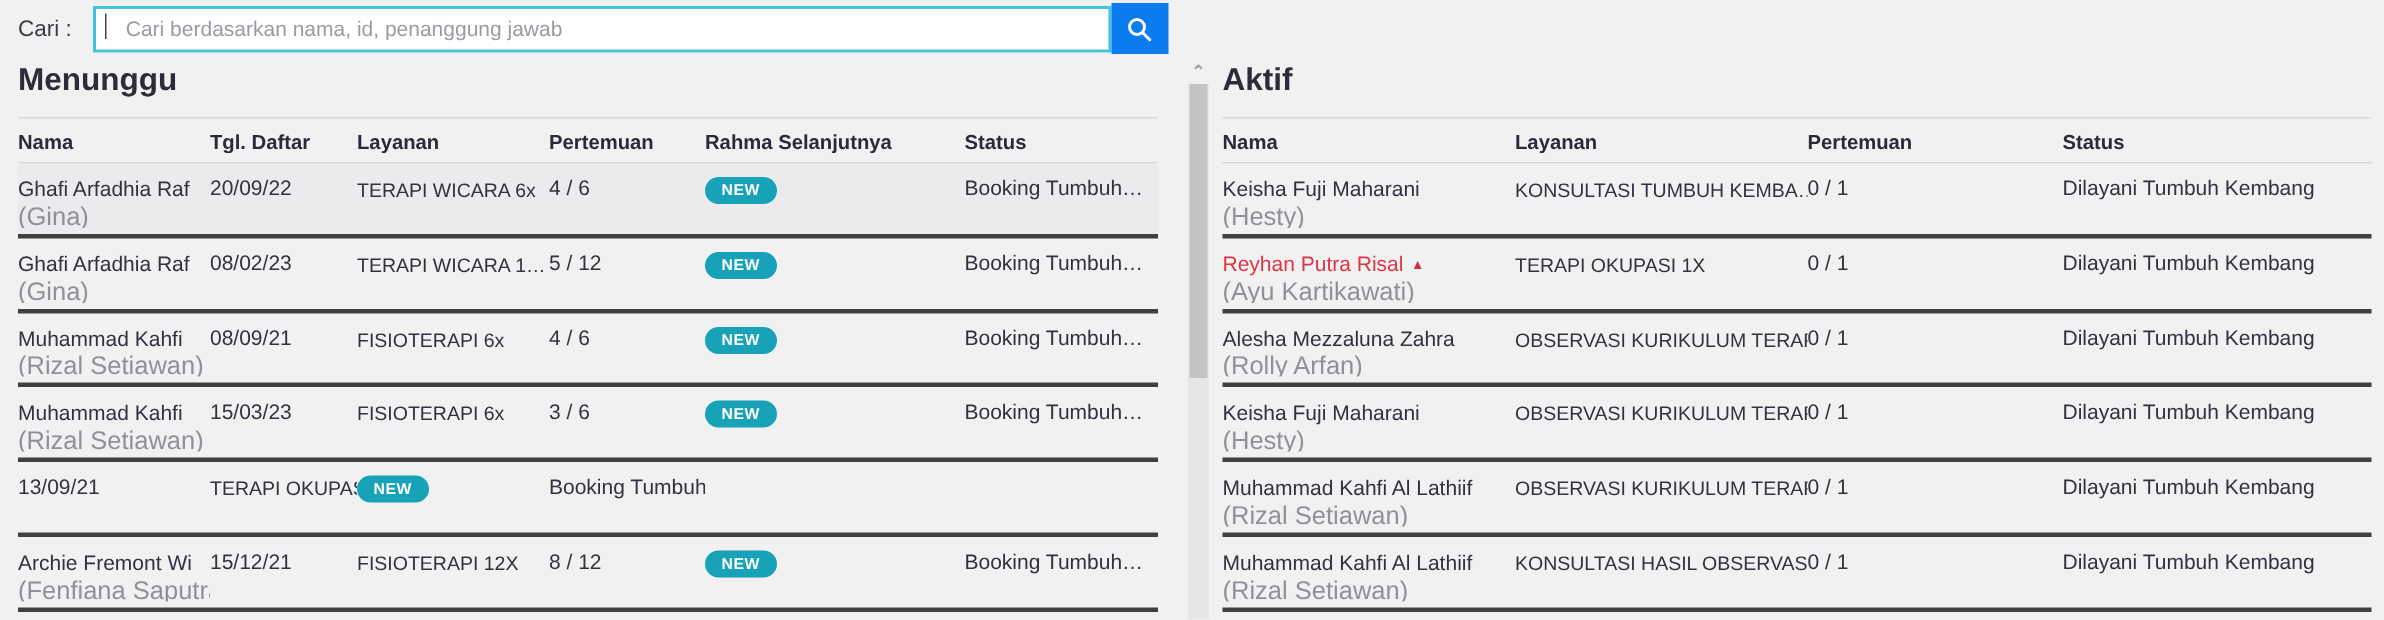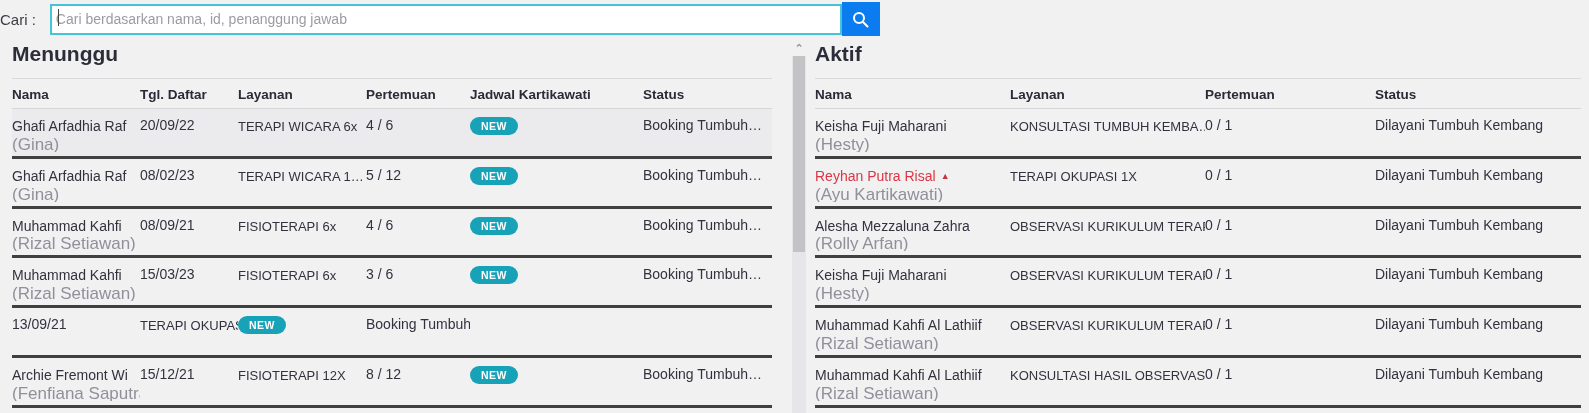--- a/index.html
+++ b/index.html
@@ -6,30 +6,30 @@
   html,body { width:1589px; height:413px; overflow:hidden; }
   body {
     font-family: "Liberation Sans", sans-serif;
     background: #f1f1f2;
     color: #32323e;
     position: relative;
   }
   .page { position:relative; width:1589px; height:413px; }
 
   
-  .search-bar { position:absolute; left:0; top:2px; display:flex; align-items:center; }
+  .search-bar { position:absolute; left:12px; top:2px; display:flex; align-items:center; }
   .search-label { font-size:15px; color:#3c3c46; margin-right:14px; }
   .search-input-wrap { position:relative; display:flex; align-items:center; }
   .search-input {
-    width:792px; height:31px;
+    width:679px; height:31px;
     border:2px solid var(--input-border,#45c3d8);
     background:#fff; outline:none;
     font-family:"Liberation Sans",sans-serif;
     font-size:14px; color:#3c3c46;
-    padding:0 4px; border-radius:0;
+    padding:0 20px; border-radius:0;
   }
   .search-input::placeholder { color:#9b9ba3; opacity:1; }
   .caret { position:absolute; left:8px; top:7px; width:1px; height:17px; background:#444; }
   .search-btn {
     width:38px; height:34px; border:none; cursor:pointer;
     background: var(--primary-blue,#0b7cf0);
     display:flex; align-items:center; justify-content:center;
   }
 
   
@@ -93,21 +93,21 @@
   </div>
 
   <div class="panel panel-waiting">
     <div class="panel-title">Menunggu</div>
     <div class="panel-rule"></div>
     <div class="t-head">
       <div class="hcell">Nama</div>
       <div class="hcell">Tgl. Daftar</div>
       <div class="hcell">Layanan</div>
       <div class="hcell">Pertemuan</div>
-      <div class="hcell">Jadwal Kartikawati</div>
+      <div class="hcell">Rahma Selanjutnya</div>
       <div class="hcell">Status</div>
     </div>
     <div id="waiting-body">
   <div class="t-row highlight">
     <div class="cell">
       <div class="pname"><span class="nm">Ghafi Arfadhia Raf</span></div>
       <div class="psub">(Gina)</div>
     </div>
     <div class="cell">20/09/22</div>
     <div class="cell svc">TERAPI WICARA 6x</div>

